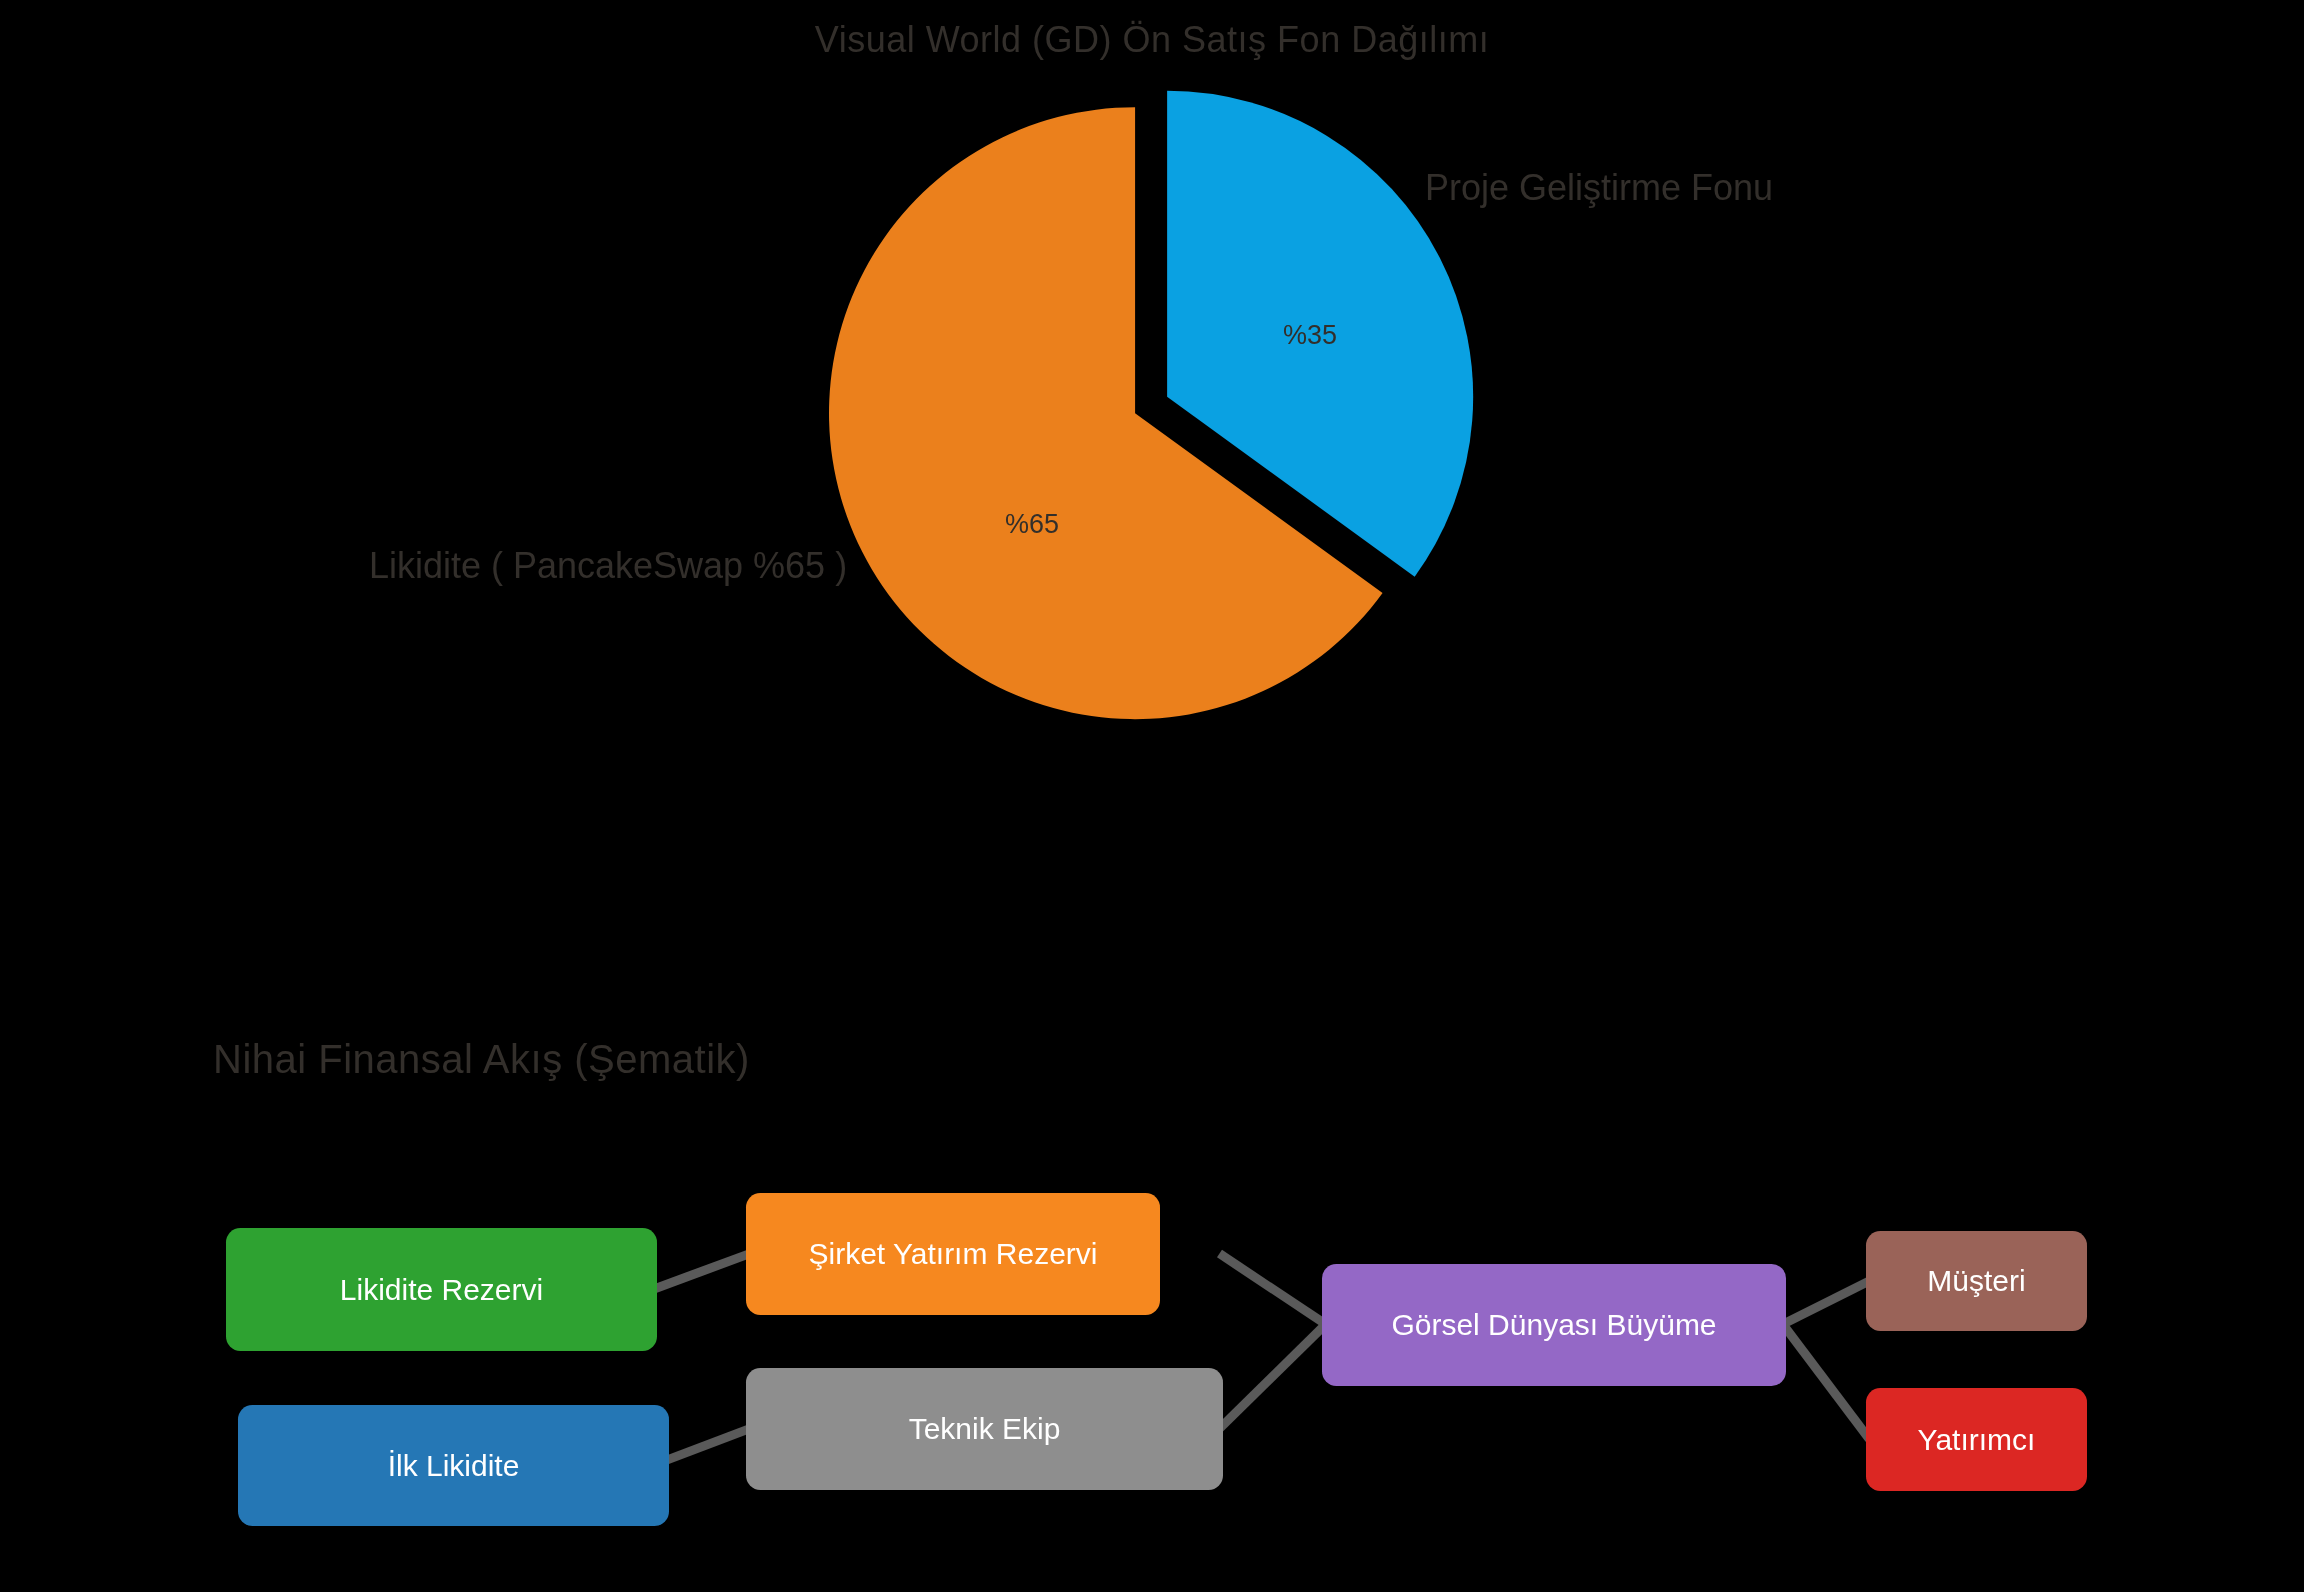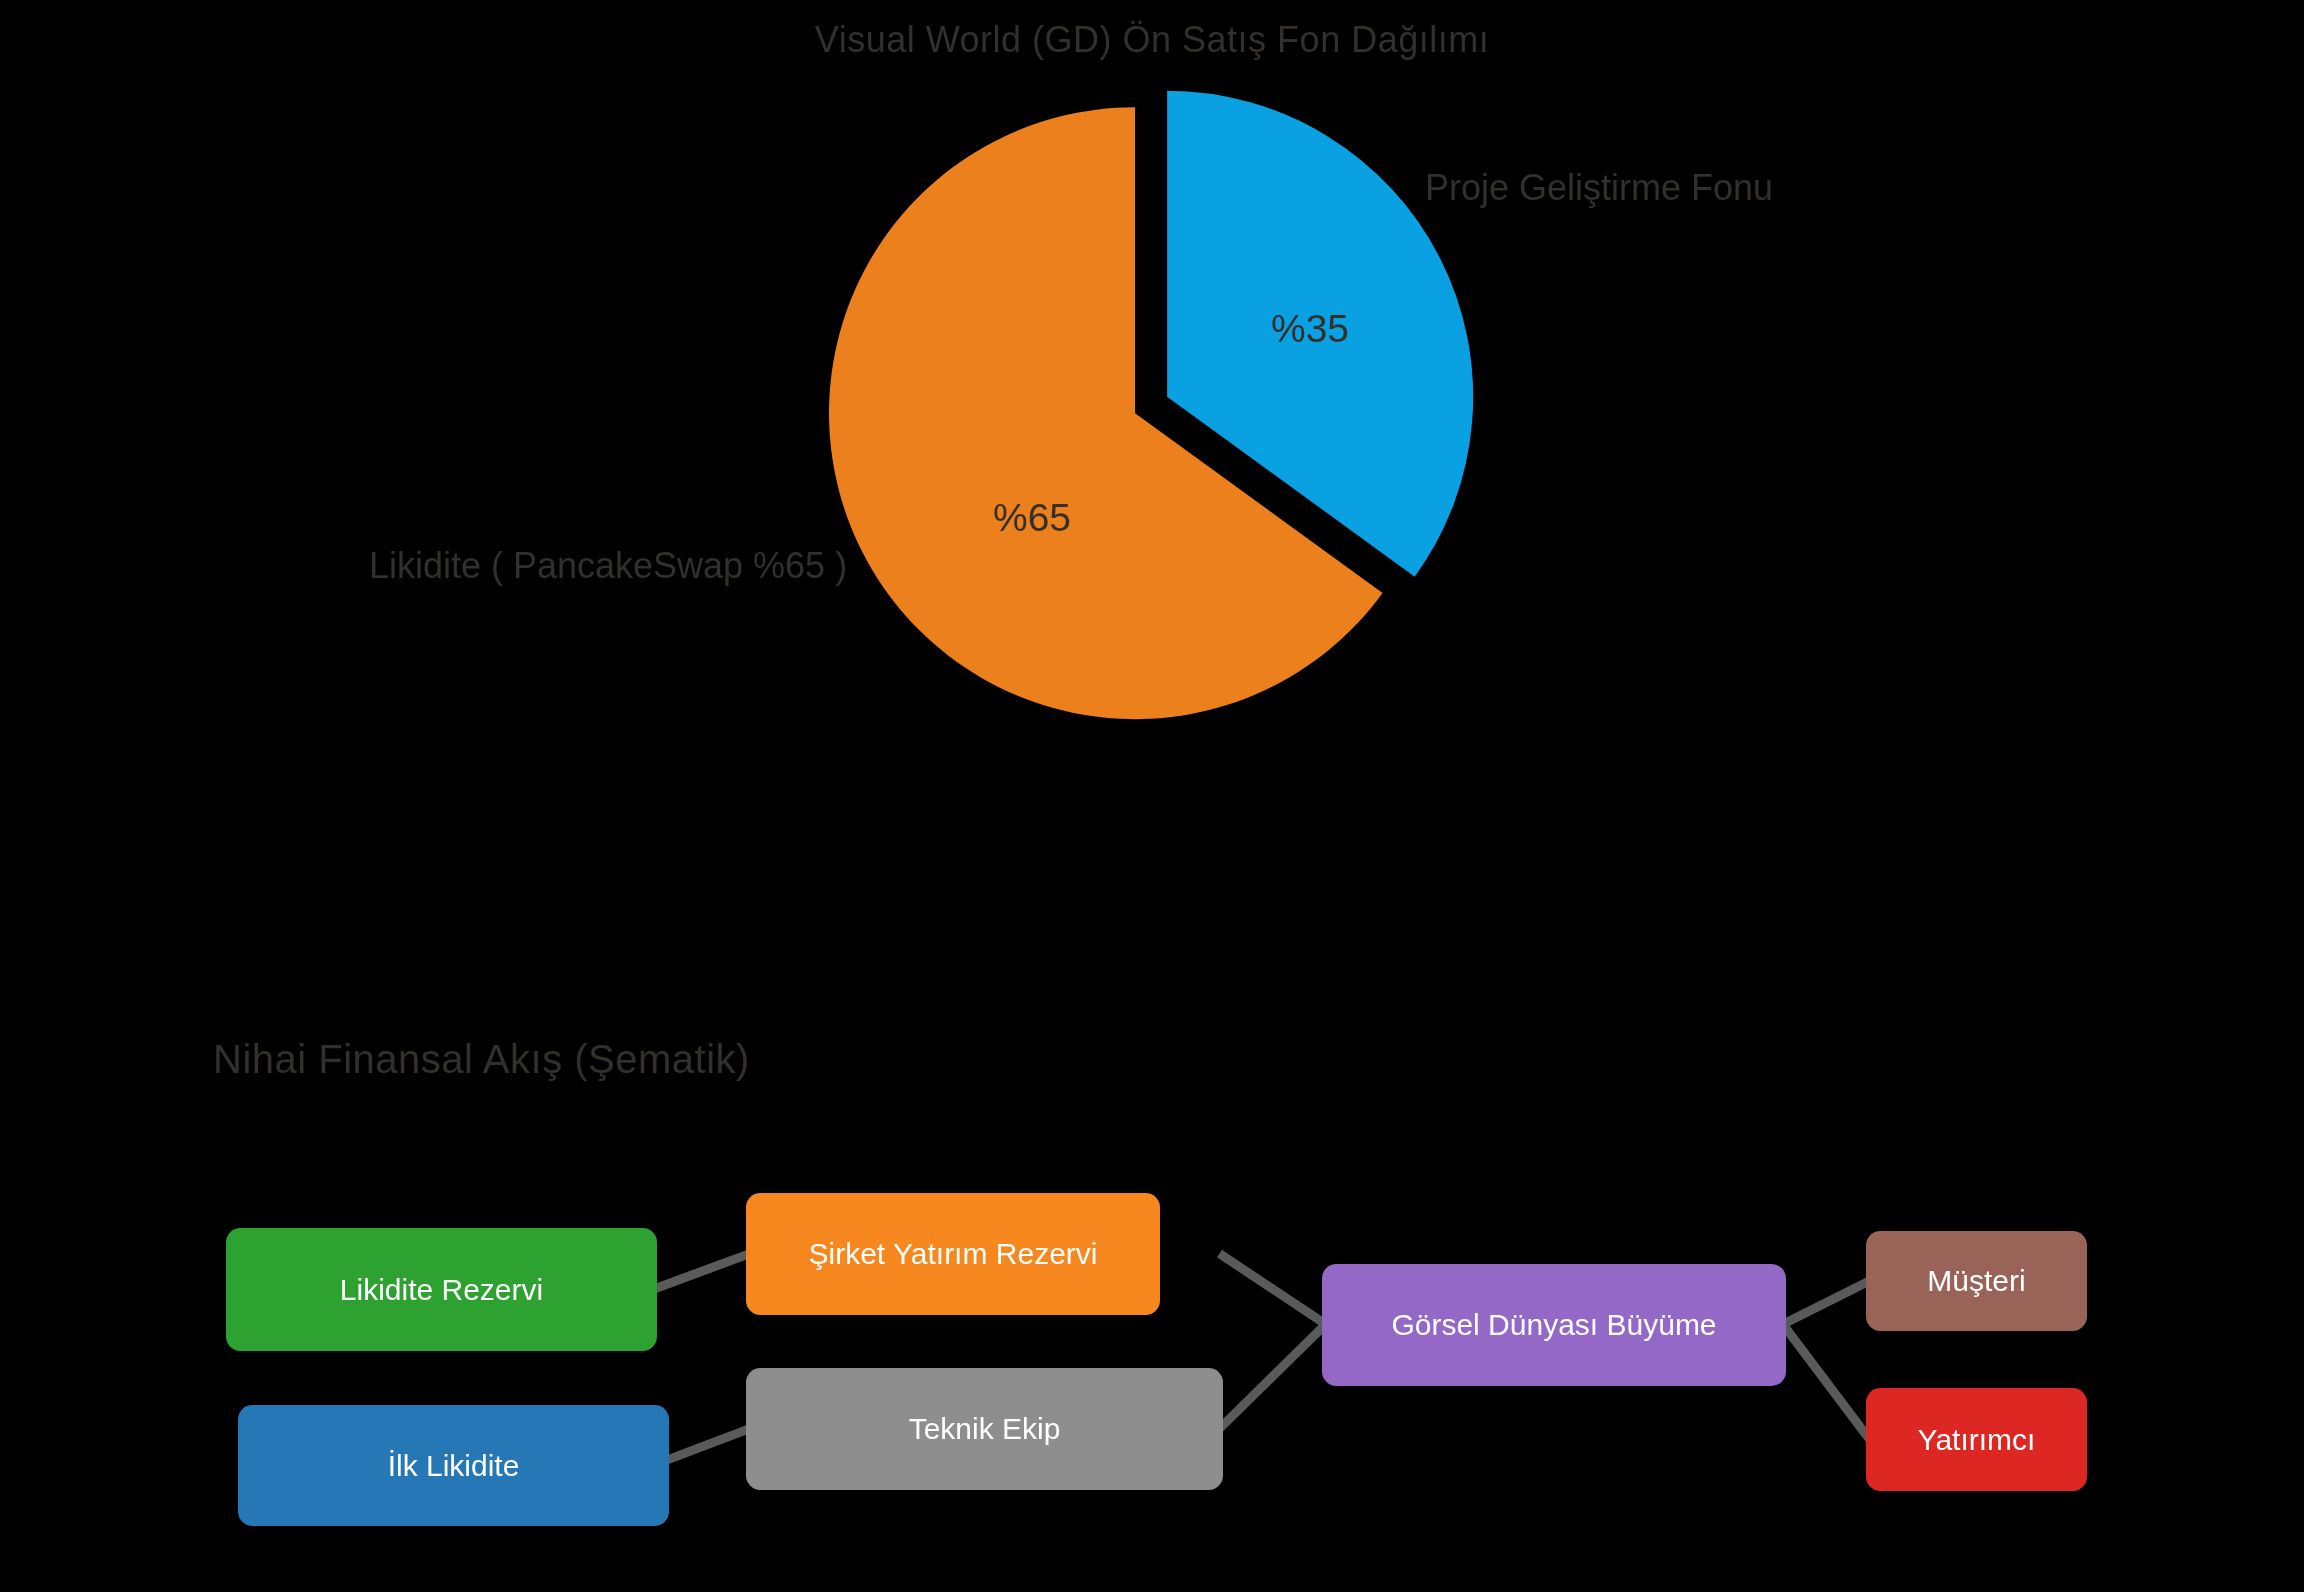--- a/index.html
+++ b/index.html
@@ -15,21 +15,21 @@
 
   .dark-text {
     position: absolute;
     color: #332F2B;
     font-weight: 500;
     white-space: nowrap;
     transform: translate(-50%, -50%);
   }
   .pie-title    { font-size: 36px; letter-spacing: 0.5px; }
   .slice-label  { font-size: 36px; }
-  .value-label  { font-size: 39px; }
+  .value-label  { font-size: 27px; margin-top: 6px; }
   .flow-title   { font-size: 40px; transform: translate(0, -50%); letter-spacing: 0.5px; }
 
   .flow-node {
     position: absolute;
     border-radius: 14.4px;
     color: #ffffff;
     font-size: 30px;
     font-weight: 400;
     display: flex;
     align-items: center;

